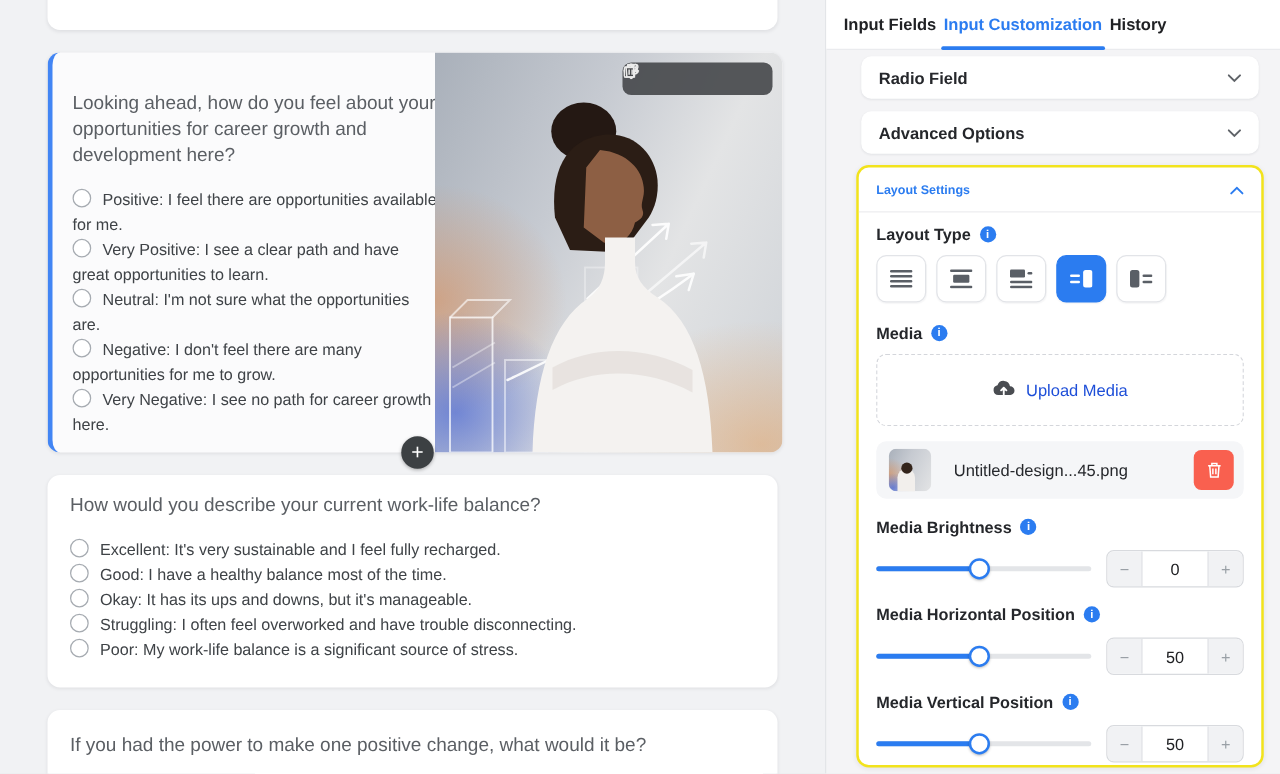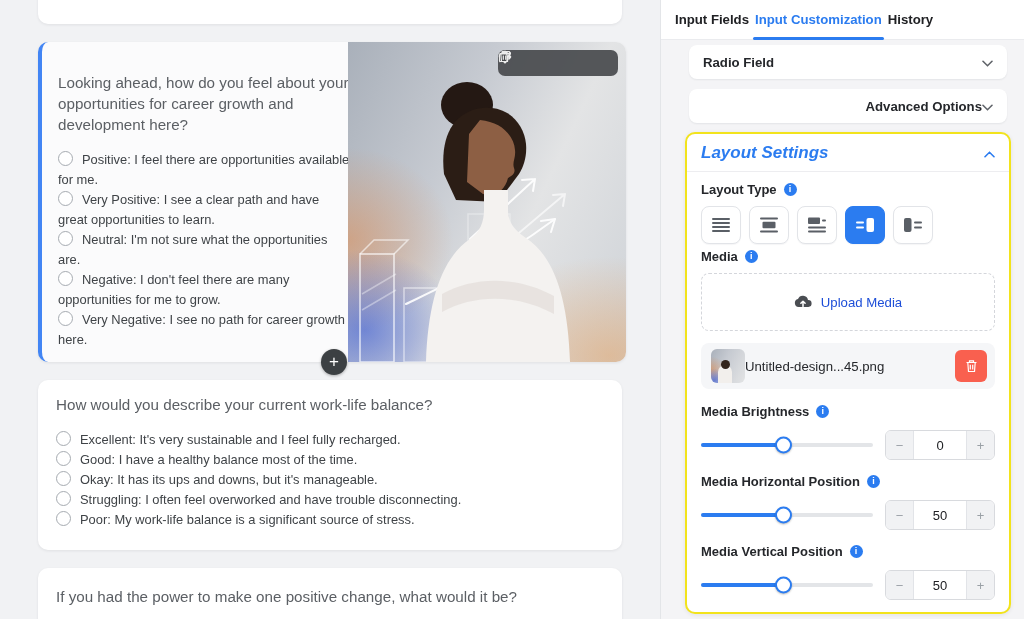--- a/index.html
+++ b/index.html
@@ -35,49 +35,49 @@
   
   .right{position:absolute;left:660px;top:0;width:364px;height:619px;background:#f4f4f6;border-left:1px solid #e3e5e8;}
   .tabbar{position:absolute;left:0;top:0;width:100%;height:40px;background:#fff;border-bottom:1px solid #eaebee;
     display:flex;align-items:center;gap:6px;padding-left:14px;box-sizing:border-box;}
   .tab{position:relative;height:40px;line-height:40px;font-size:13.2px;font-weight:600;color:#202124;cursor:pointer;white-space:nowrap;}
   .tab.active{color:#2b7cf0;text-align:center;}
   .tab.active::after{content:"";position:absolute;left:-2px;right:-2px;bottom:0;height:2.5px;background:#2b7cf0;border-radius:2px;}
   .acc{position:absolute;left:28px;width:318px;height:34px;background:#fff;border-radius:8px;box-shadow:0 1px 2px rgba(20,25,40,.07);
     display:flex;align-items:center;justify-content:space-between;padding:0 14px;box-sizing:border-box;cursor:pointer;}
   .acc-label{font-size:13.2px;font-weight:600;color:#25272b;}
-  .acc1{top:45px;} .acc2{top:89px;justify-content:flex-end;}
+  .acc1{top:45px;} .acc2{top:89px;}
   .yellow-card{position:absolute;left:24px;top:132px;width:326px;height:482px;background:#fff;border:2px solid #f2e31c;
     border-radius:10px;box-sizing:border-box;box-shadow:0 1px 4px rgba(20,25,40,.08);overflow:hidden;}
   .yc-header{display:flex;align-items:center;justify-content:space-between;padding:9px 14px 8px;border-bottom:1px solid #ededf0;cursor:pointer;}
-  .yc-title{font-size:17px;font-weight:700;color:#2b7cf0;font-style:italic;}
+  .yc-title{font-size:10px;font-weight:700;color:#2b7cf0;}
   .yc-body{padding:10px 14px 0;}
   .field-label{display:flex;align-items:center;font-size:13px;font-weight:600;color:#25272b;}
   .info{display:inline-block;width:13px;height:13px;border-radius:50%;background:#2b7cf0;color:#fff;font-size:9px;font-weight:700;
     line-height:13px;text-align:center;margin-left:7px;cursor:pointer;font-style:normal;}
   .lt-row{display:flex;gap:8px;margin-top:9px;}
   .lt-btn{width:38px;height:36px;background:#fff;border:1px solid #e2e4e8;border-radius:8px;display:flex;align-items:center;
     justify-content:center;cursor:pointer;box-shadow:0 1px 1px rgba(20,25,40,.04);}
   .lt-btn .g{fill:#5a5f66;}
   .lt-btn.selected{background:#2b7cf0;border-color:#2b7cf0;}
   .lt-btn.selected .g{fill:#fff;}
-  .media-label{margin-top:5px;}
+  .media-label{margin-top:17px;}
   .upload{margin-top:9px;height:56px;border:1.5px dashed #d4d6db;border-radius:8px;background:#fff;
     display:flex;align-items:center;justify-content:center;gap:9px;cursor:pointer;}
   .upload-text{font-size:13.2px;color:#1d4ed8;font-weight:500;}
   .file-row{margin-top:12px;height:46px;background:#f5f6f8;border-radius:8px;display:flex;align-items:center;padding:0 8px;box-sizing:border-box;}
   .thumb{width:34px;height:34px;border-radius:6px;margin-left:2px;
     background:
       radial-gradient(22px 18px at 10% 92%, rgba(43,78,214,.6), transparent 65%),
       radial-gradient(24px 20px at 0% 60%, rgba(224,134,70,.55), transparent 65%),
       linear-gradient(115deg,#a9b0ba 0%,#c6cad1 40%,#e3e4e5 100%);
     position:relative;overflow:hidden;}
   .thumb::after{content:"";position:absolute;left:7px;bottom:-4px;width:14px;height:22px;border-radius:7px 7px 0 0;background:#f2efec;}
   .thumb::before{content:"";position:absolute;left:10px;bottom:14px;width:9px;height:9px;border-radius:50%;background:#33241b;z-index:1;}
-  .file-name{font-size:13.2px;color:#26282c;flex:1;}
+  .file-name{margin-left:18px;font-size:13.2px;color:#26282c;flex:1;}
   .del-btn{width:32px;height:32px;border-radius:6px;background:#f9604f;display:flex;align-items:center;justify-content:center;cursor:pointer;}
   .slider-group{margin-top:15px;}
   .slider-row{display:flex;align-items:center;justify-content:space-between;margin-top:12px;height:28px;}
   .s-track{width:172px;height:4px;background:#e3e5e8;border-radius:2px;position:relative;}
   .s-fill{height:4px;background:#2b7cf0;border-radius:2px;position:relative;}
   .s-thumb{position:absolute;right:-7px;top:50%;transform:translateY(-50%);width:13px;height:13px;background:#fff;
     border:2.5px solid #2b7cf0;border-radius:50%;box-shadow:0 1px 2px rgba(0,0,0,.25);cursor:pointer;}
   .stepper{width:108px;height:28px;border:1px solid #d8dade;border-radius:6px;display:flex;overflow:hidden;background:#fff;}
   .step-btn{width:27px;background:#f1f2f4;color:#9aa0a6;font-size:13px;display:flex;align-items:center;justify-content:center;cursor:pointer;}
   .step-btn.minus{border-right:1px solid #e2e4e8;}

